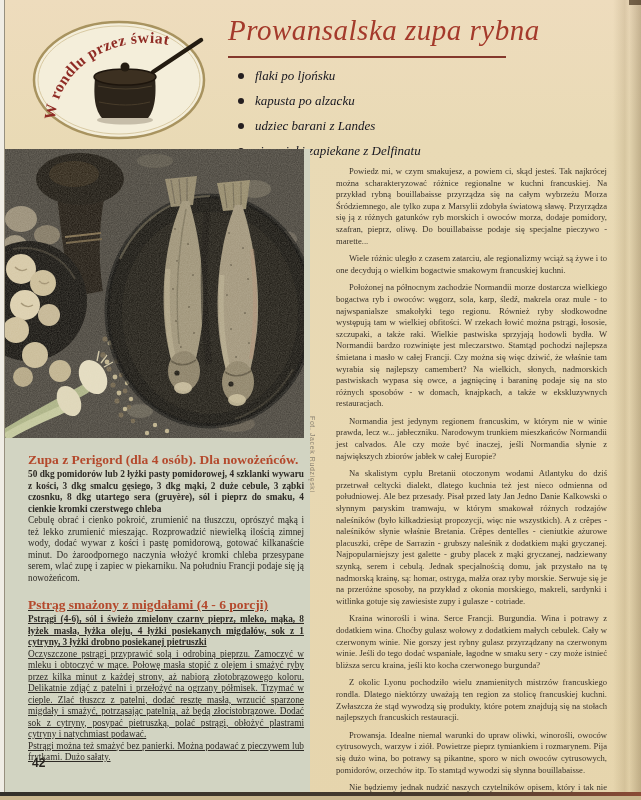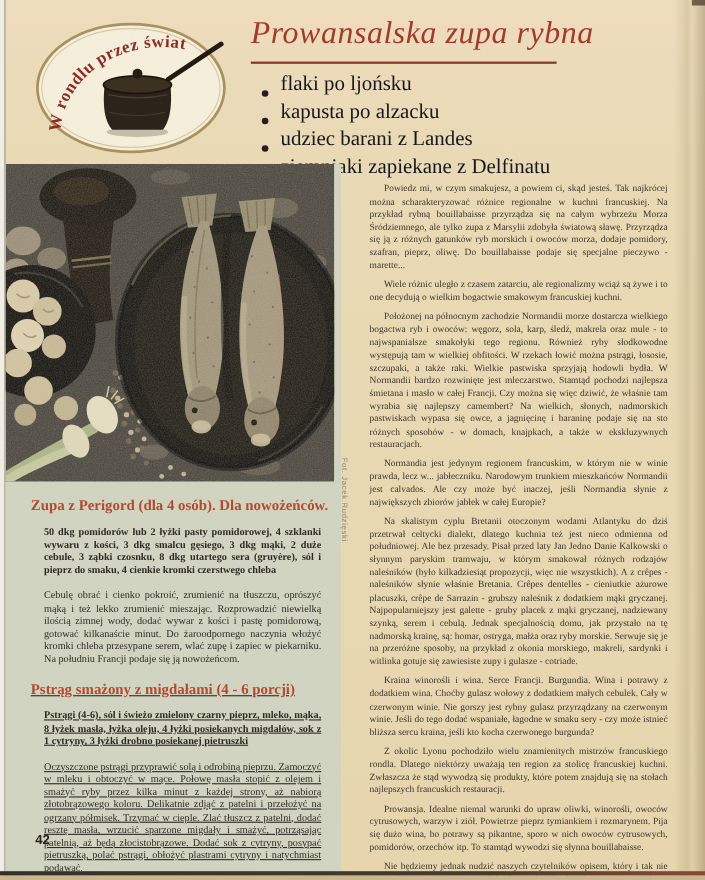--- a/index.html
+++ b/index.html
@@ -19,34 +19,34 @@
   .bottom-rule{position:absolute;left:0;top:792px;width:641px;height:4px;
     background:linear-gradient(90deg,#33302a,#473a2d 70%,#8a4a35);}
   .bottom-paper{position:absolute;left:0;top:796px;width:641px;height:4px;background:#c9b68e;}
 
   
   .badge{position:absolute;left:31px;top:18px;width:178px;height:124px;}
   .page-title{position:absolute;left:228px;top:14px;width:380px;margin:0;
     font-size:29px;font-style:italic;font-weight:normal;color:#a43a2b;letter-spacing:.5px;}
   .title-rule{position:absolute;left:228px;top:56px;width:278px;height:2px;background:#84382c;}
   .menu{position:absolute;left:238px;top:63px;margin:0;padding:0;list-style:none;}
-  .menu li{display:flex;align-items:flex-end;height:25px;
-    font-size:19px;color:#16161f;}
+  .menu li{display:flex;align-items:center;height:25px;
+    font-size:13px;font-style:italic;color:#16161f;}
   .menu .dot{width:6px;height:6px;border-radius:50%;background:#241e20;margin-right:11px;flex:0 0 auto;}
 
   
   .sage-panel{position:absolute;left:5px;top:149px;width:305px;height:643px;background:#d2d4c2;}
   .photo{position:absolute;left:5px;top:149px;width:299px;height:289px;margin:0;overflow:hidden;}
   .photo-credit{position:absolute;left:316px;top:416px;transform:rotate(90deg);transform-origin:0 0;
     font-family:"Liberation Sans", sans-serif;font-size:7px;color:#8b8373;letter-spacing:.6px;white-space:nowrap;}
   .recipes{position:absolute;left:28px;top:452px;width:276px;
     font-size:9.3px;line-height:11.5px;color:#2d2a25;text-align:justify;}
   .recipes h2{margin:0 0 2px 0;font-size:13.5px;line-height:15px;font-weight:bold;color:#b4492c;}
   .recipes .recipe + .recipe{margin-top:13px;text-decoration:underline;}
-  .recipes p{margin:12px;}
+  .recipes p{margin:0;}
   .recipes .ing{font-weight:bold;}
   .page-number{position:absolute;left:32px;top:756px;
     font-family:"Liberation Sans", sans-serif;font-weight:bold;font-size:12px;color:#26231e;}
 
   
   .article{position:absolute;left:330px;top:160px;width:283px;
     font-size:8.6px;line-height:11.6px;color:#39332b;text-align:justify;}
   .article p{margin:6px;text-indent:13px;}
   .sign{text-align:right;text-indent:0;margin-top:0;padding-right:2px;}
 </style>

